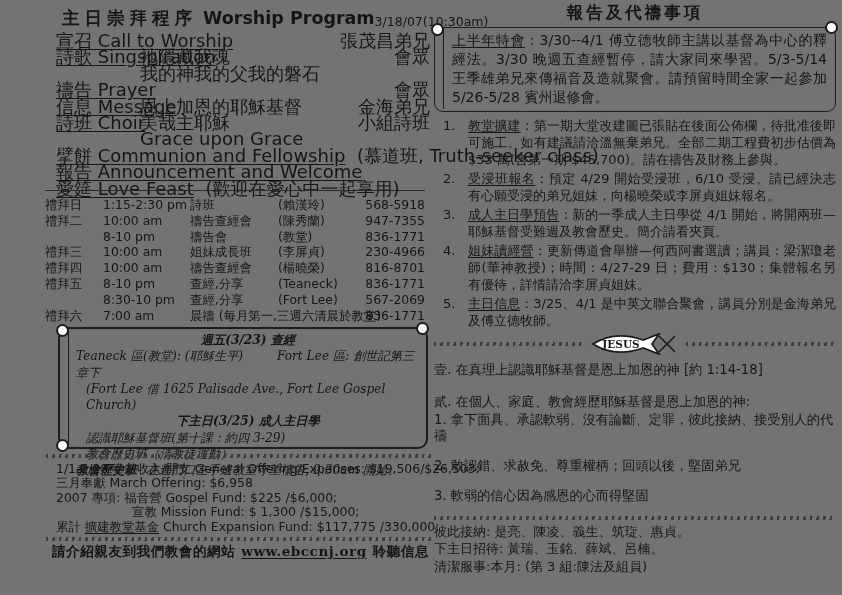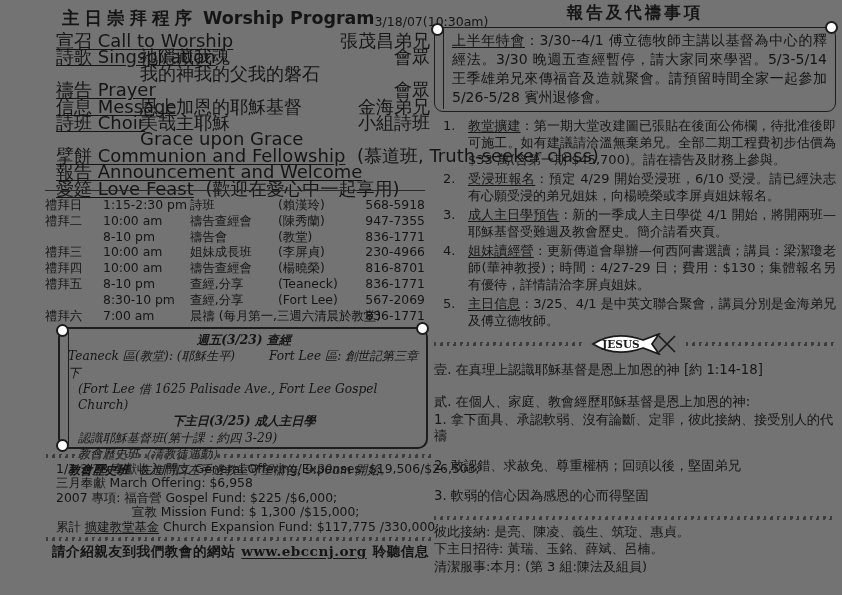--- a/index.html
+++ b/index.html
@@ -22,21 +22,21 @@
   .prow .cnt{position:absolute;left:130px;}
   .prow .who{position:absolute;right:4px;}
   .prow .note{margin-left:6px;}
 
   .sched{position:absolute;left:35px;top:184px;width:380px;border-top:1.3px solid #2a2a2a;padding-top:6px;font-size:12.4px;}
   .srow{display:grid;grid-template-columns:58px 87px 88px 86px 1fr;line-height:15.8px;white-space:nowrap;}
   .srow .ph{text-align:right;}
   .srow .act-wide{grid-column:3/5;}
 
   .lbox{position:absolute;left:48px;top:321px;width:370px;height:122px;border:2px solid #1d1d1d;border-radius:10px;
-        padding:3px 6px 0 8px;box-sizing:border-box;
+        padding:3px 6px 0 16px;box-sizing:border-box;
         font-family:"DejaVu Serif","Liberation Serif",serif;font-style:italic;font-size:12.2px;line-height:16.3px;}
   .lbox .bx-title{text-align:center;font-weight:bold;}
   .lbox .bx-center{text-align:center;font-weight:bold;}
   .lbox .ind{margin-left:10px;}
   .lbox .lead{font-weight:bold;margin-right:6px;}
   .lbox .pair .gap{display:inline-block;width:26px;}
   .curl{position:absolute;width:13px;height:13px;border:2px solid #1d1d1d;border-radius:50%;background:#fff;box-sizing:border-box;}
   .curl.tl{left:-4px;top:-5px;}
   .curl.tr{right:-3px;top:-7px;}
   .curl.bl{left:-4px;bottom:-5px;}

